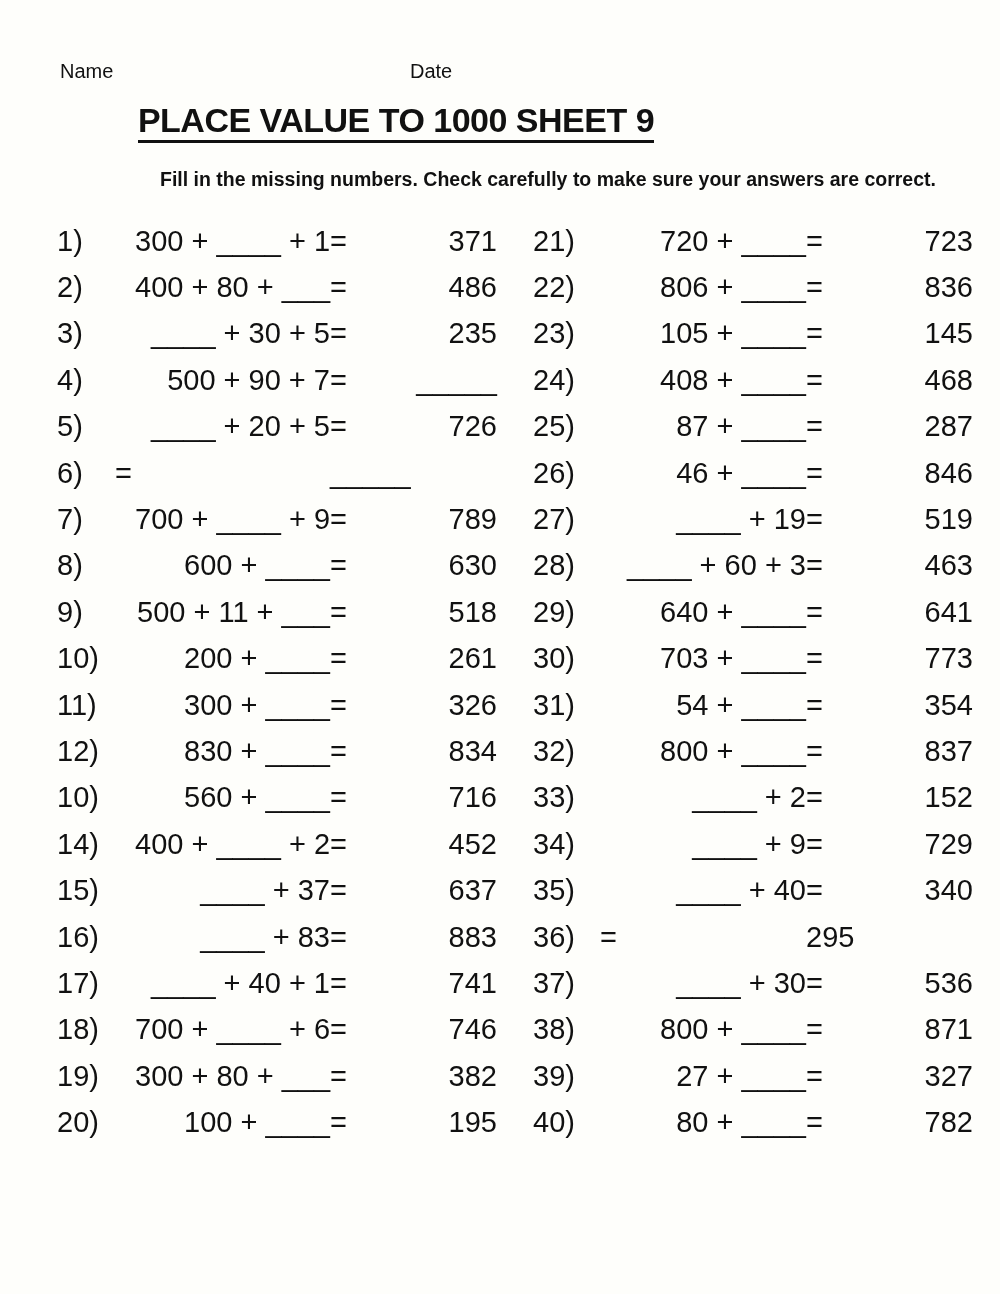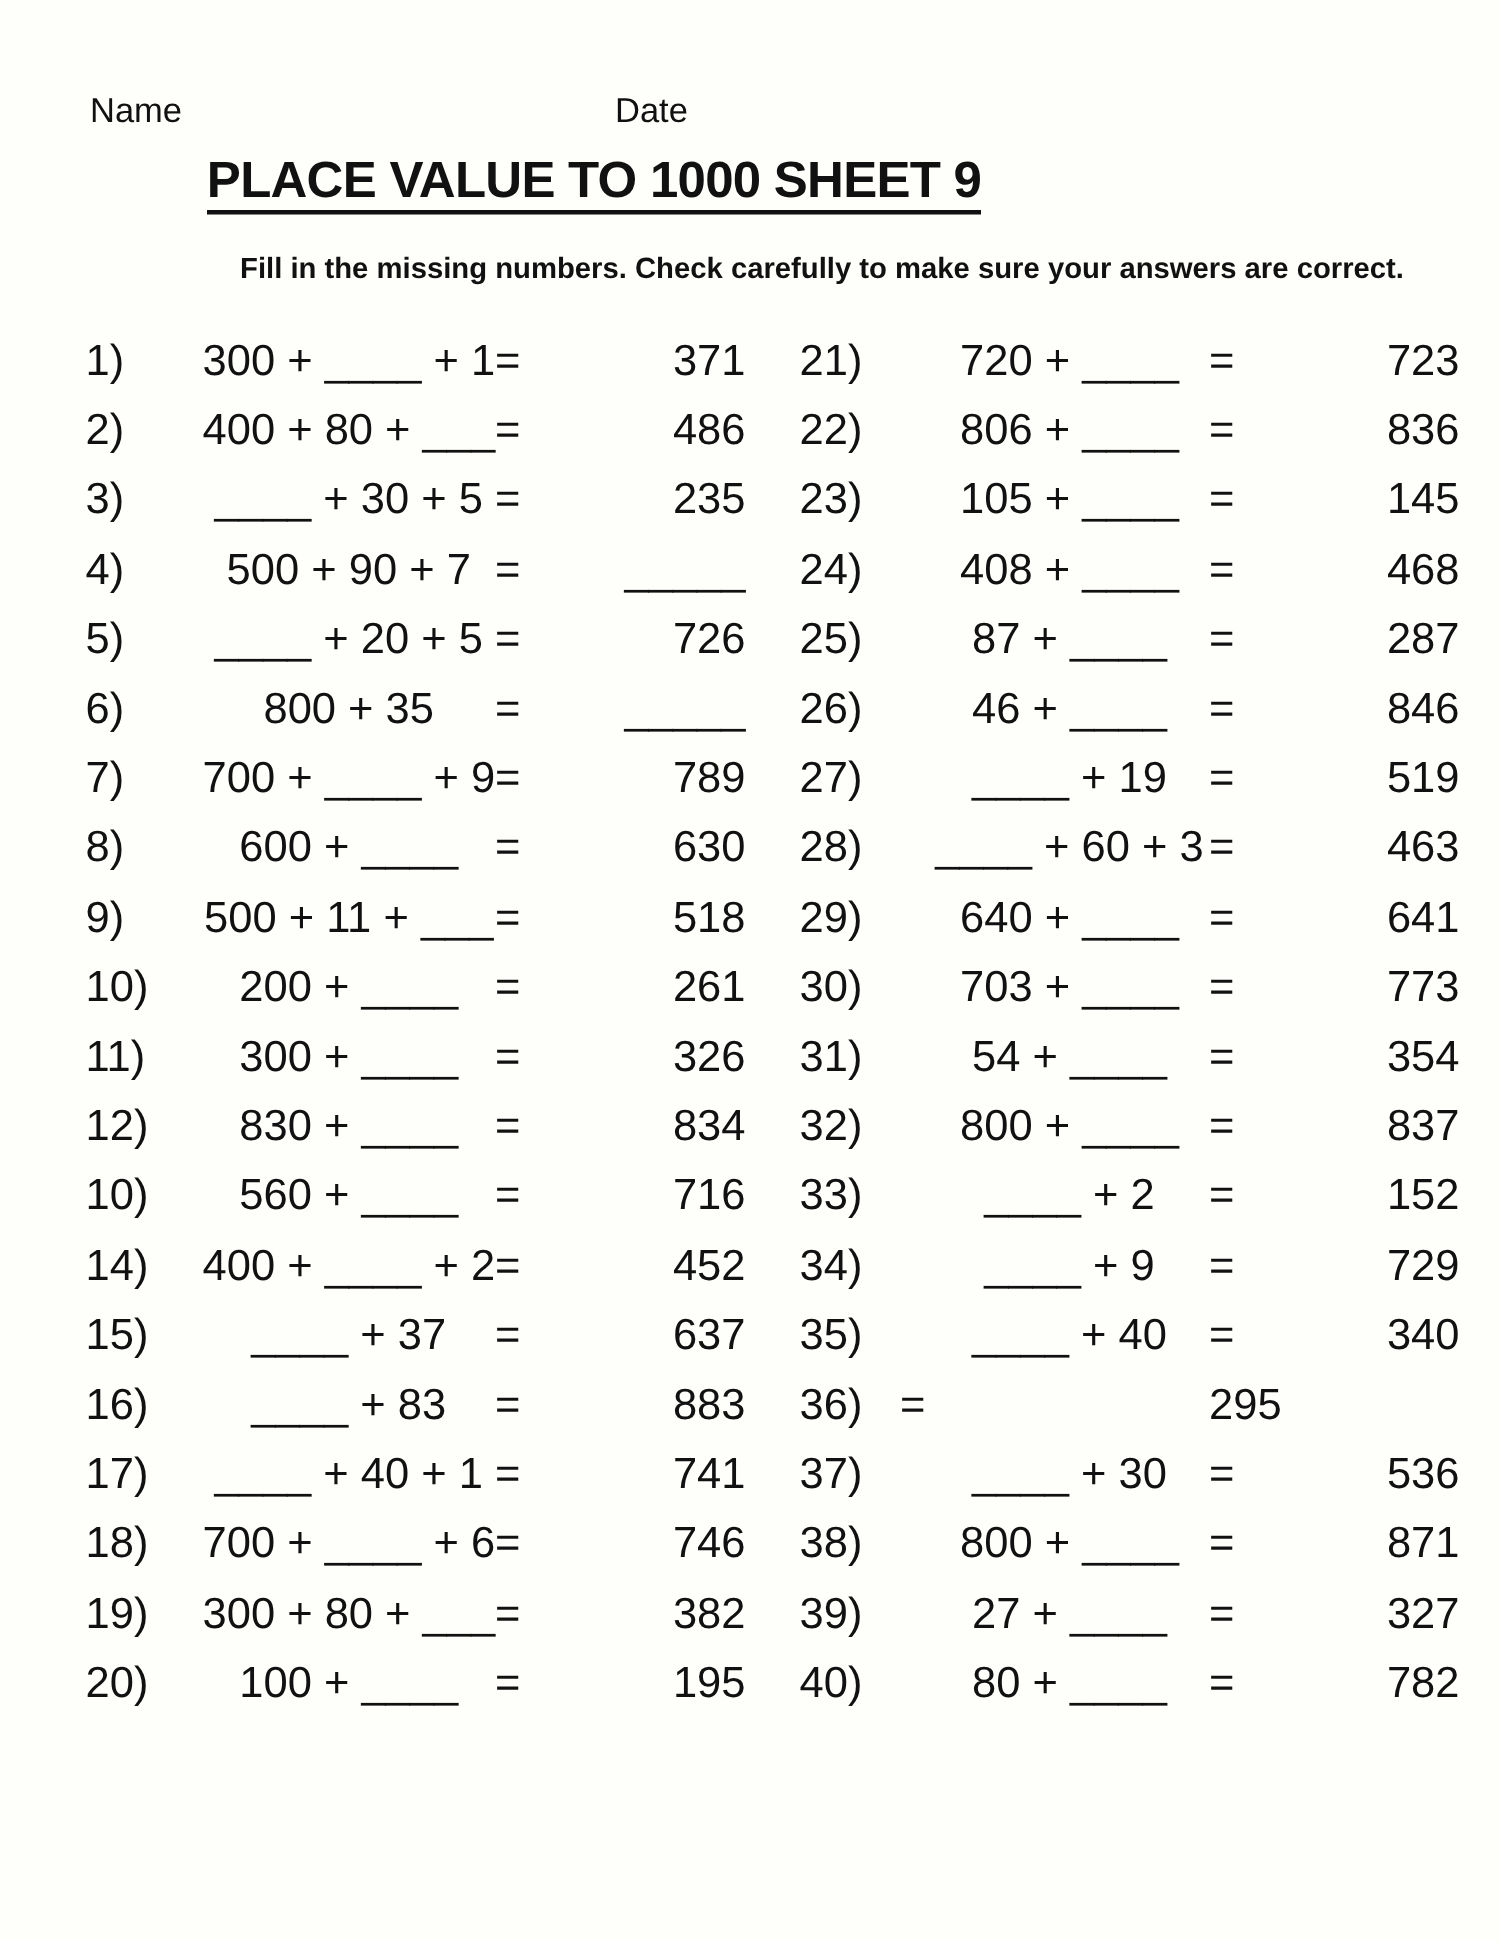--- a/index.html
+++ b/index.html
@@ -5,21 +5,21 @@
   html, body { margin: 0; padding: 0; }
   body {
     width: 1000px;
     height: 1294px;
     background: #fefefb;
     color: #111;
     font-family: "Liberation Sans", sans-serif;
     position: relative;
     overflow: hidden;
   }
-  .hdr-label { position: absolute; top: 60px; font-size: 23px; }
+  .hdr-label { position: absolute; top: 60px; font-size: 20px; }
   #name-label { left: 60px; }
   #date-label { left: 410px; }
 
   .title-wrap {
     position: absolute;
     top: 101px;
     left: 0;
     width: 792px;
     text-align: center;
   }
@@ -47,21 +47,21 @@
   .prob {
     display: grid;
     grid-template-columns: 58px 215px 38px auto;
     align-items: center;
     height: 46.4px;
     font-size: 29px;
     white-space: nowrap;
   }
   #col-right .prob { grid-template-columns: 67px 206px 40px auto; }
   .prob .num  { text-align: left; }
-  .prob .expr { text-align: center; margin-left: 20px; }
+  .prob .expr { text-align: right; margin-left: 20px; }
   .prob .eq   { text-align: left; }
   .prob .ans  { text-align: right; }
 </style>
 </head>
 <body>
 
 <div class="hdr-label" id="name-label">Name</div>
 <div class="hdr-label" id="date-label">Date</div>
 
 <div class="title-wrap">
@@ -96,21 +96,20 @@
     <span class="ans">_____</span>
   </div>
     <div class="prob">
     <span class="num">5)</span>
     <span class="expr">____ + 20 + 5</span>
     <span class="eq">=</span>
     <span class="ans">726</span>
   </div>
     <div class="prob">
     <span class="num">6)</span>
-    <span class="expr">800 + 35</span>
     <span class="eq">=</span>
     <span class="ans">_____</span>
   </div>
     <div class="prob">
     <span class="num">7)</span>
     <span class="expr">700 + ____ + 9</span>
     <span class="eq">=</span>
     <span class="ans">789</span>
   </div>
     <div class="prob">

